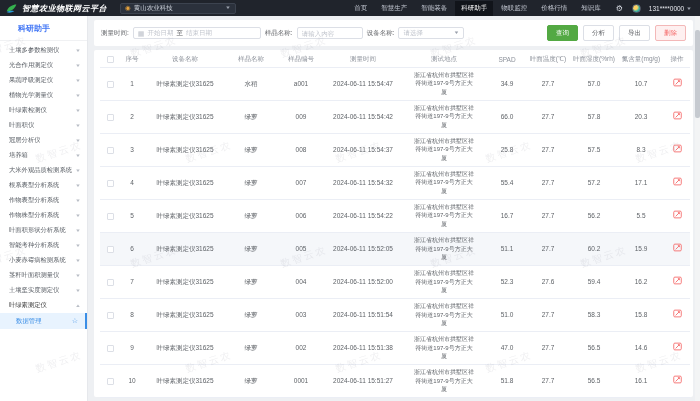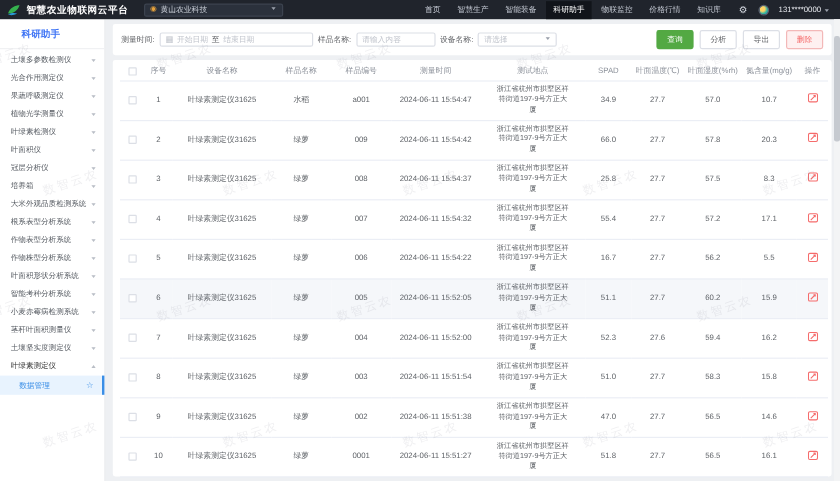--- a/index.html
+++ b/index.html
@@ -3,21 +3,21 @@
 <meta charset="utf-8">
 <style>
   * { margin:0; padding:0; box-sizing:border-box; }
   html,body { width:700px; height:401px; overflow:hidden; background:#eef0f3;
     font-family:"Liberation Sans", sans-serif; }
 
   
   .topbar { height:16px; background:#20242c; display:flex; align-items:center;
     padding:0 8px 0 6px; gap:5px; position:relative; z-index:60; }
   .brand-logo { width:11px; height:11px; flex:0 0 auto; }
-  .brand-title { color:#fff; font-size:8px; font-weight:bold; letter-spacing:.5px; white-space:nowrap; }
+  .brand-title { color:#fff; font-size:8px; font-weight:bold; letter-spacing:.5px; white-space:nowrap;font-style:italic; }
   .org-select { margin-left:8px; width:116px; height:11px; background:#2b313c;
     border:1px solid #3c434f; border-radius:2px; color:#cdd2db; font-size:6.5px;
     display:flex; align-items:center; gap:3px; padding:0 4px; }
   .org-select .grow { flex:1; white-space:nowrap; overflow:hidden; }
   .pin { color:#e6a23c; font-size:6.5px; line-height:1; }
   .caret { color:#9aa0ab; font-size:6px; transform:scaleY(.7); display:inline-block; }
   .topnav { margin-left:auto; display:flex; align-items:center; gap:2px; }
   .nav-item { color:#c3c8d2; font-size:6.5px; padding:3px 6px; white-space:nowrap; cursor:pointer; }
   .nav-item.active { background:#11141a; color:#ffffff; }
   .gear { color:#d2d6de; font-size:8px; margin:0 4px; }

